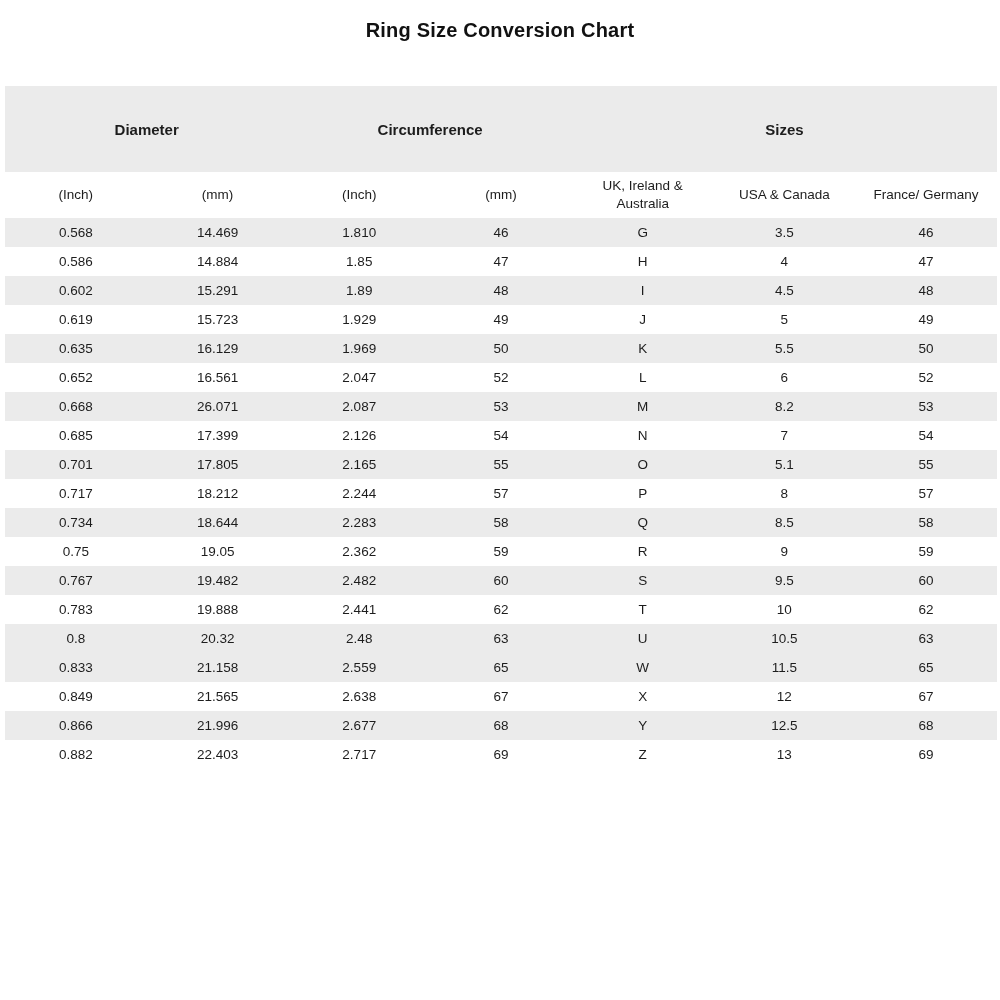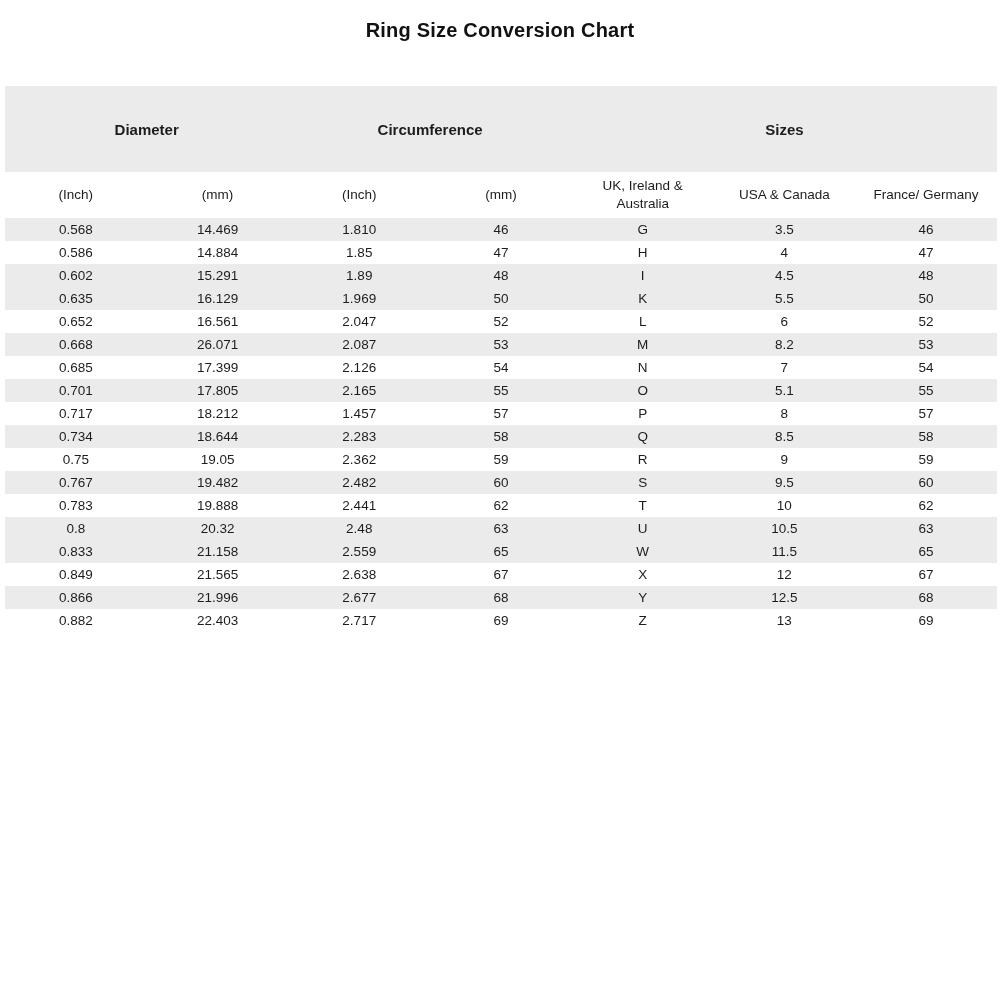--- a/index.html
+++ b/index.html
@@ -43,21 +43,21 @@
   .sub-row th {
     height: 46px;
     background: #ffffff;
     font-size: 13.5px;
     font-weight: 400;
     text-align: center;
     vertical-align: middle;
     padding: 0 14px;
     line-height: 1.3;
   }
-  tbody tr { height: 23px; padding-left: 40px; }
+  tbody tr { height: 29px; padding-left: 40px; }
   tbody tr.stripe { background: var(--stripe, #ebebeb); }
   tbody td {
     font-size: 13.5px;
     font-weight: 400;
     text-align: center;
     vertical-align: middle;
     padding: 0;
     white-space: nowrap;
   }
 </style>
@@ -114,20 +114,29 @@
         </tr>
         <tr class="stripe">
           <td>0.602</td>
           <td>15.291</td>
           <td>1.89</td>
           <td>48</td>
           <td>I</td>
           <td>4.5</td>
           <td>48</td>
         </tr>
+        <tr>
+          <td>0.619</td>
+          <td>15.723</td>
+          <td>1.929</td>
+          <td>49</td>
+          <td>J</td>
+          <td>5</td>
+          <td>49</td>
+        </tr>
         <tr class="stripe">
           <td>0.635</td>
           <td>16.129</td>
           <td>1.969</td>
           <td>50</td>
           <td>K</td>
           <td>5.5</td>
           <td>50</td>
         </tr>
         <tr>
@@ -162,21 +171,21 @@
           <td>17.805</td>
           <td>2.165</td>
           <td>55</td>
           <td>O</td>
           <td>5.1</td>
           <td>55</td>
         </tr>
         <tr>
           <td>0.717</td>
           <td>18.212</td>
-          <td>1.457</td>
+          <td>2.244</td>
           <td>57</td>
           <td>P</td>
           <td>8</td>
           <td>57</td>
         </tr>
         <tr class="stripe">
           <td>0.734</td>
           <td>18.644</td>
           <td>2.283</td>
           <td>58</td>

